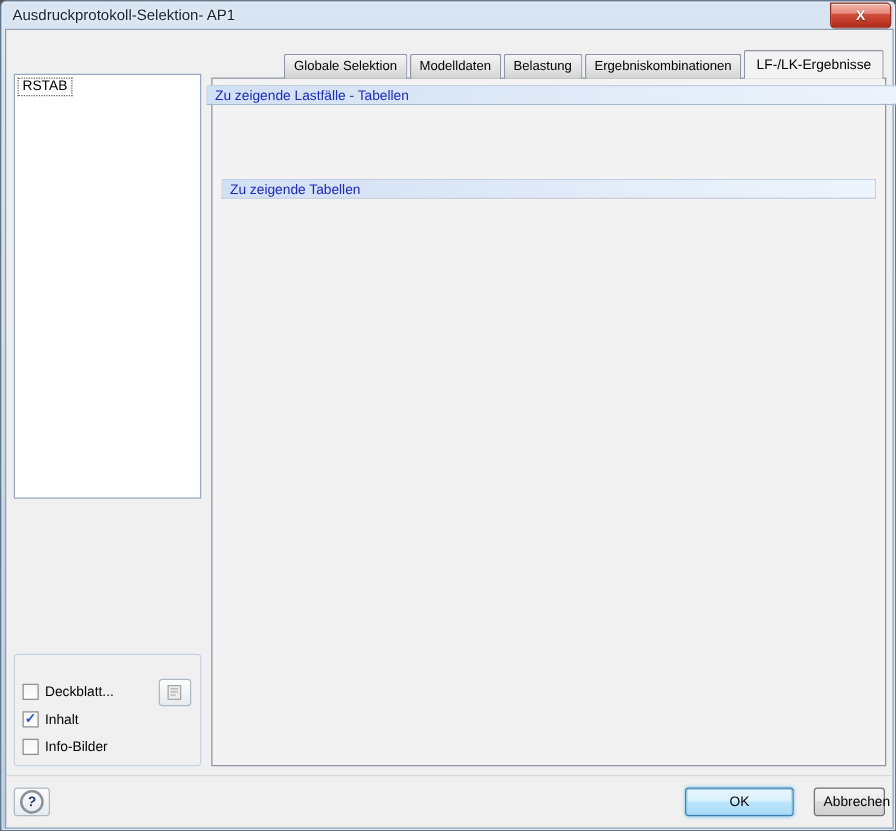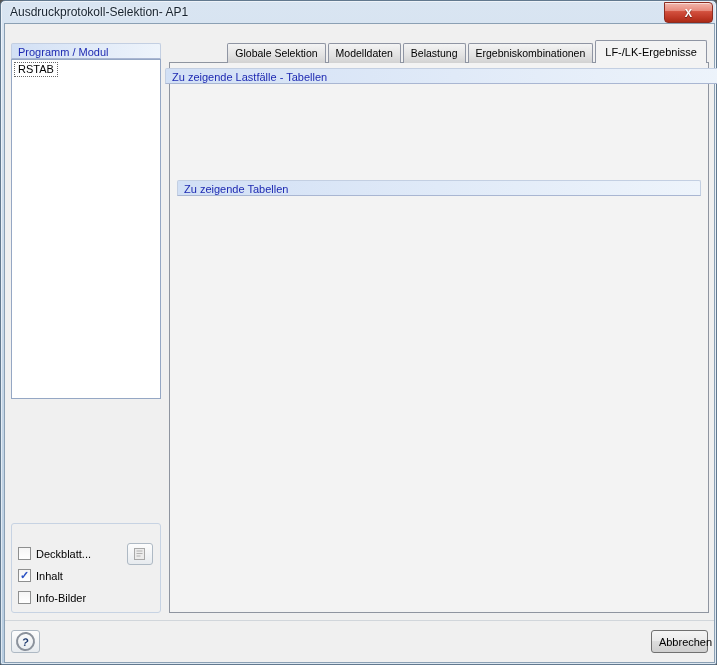--- a/index.html
+++ b/index.html
@@ -67,21 +67,20 @@
   <div class="dialog">
     <div style="position:absolute;left:0;top:0;right:0;height:22px;">
       <span class="title">Ausdruckprotokoll-Selektion- AP1</span>
     </div>
     <div class="close-btn">
       <span>X</span>
     </div>
 
     <div class="client"></div>
 
-    <div class="ghdr" style="left:10px;top:42px;width:150px;">Programm / Modul</div>
     <div class="listbox">
       <span class="list-item">RSTAB</span>
     </div>
 
     <div class="anz-box"></div>
     <span class="cb7" style="left:17px;top:546px;"></span>
     <span class="lbl" style="left:35px;top:546px;">Deckblatt...</span>
     <div class="icon-btn" style="left:126px;top:542px;width:26px;height:22px;">
       <svg width="16" height="14" viewBox="0 0 16 14">
         <rect x="2.5" y="1.5" width="10" height="11" fill="#ececec" stroke="#a8a8a8"></rect>
@@ -119,21 +118,21 @@
           <line x1="1" y1="4" x2="10" y2="4"></line>
             <line x1="1" y1="7" x2="9" y2="7"></line>
             <line x1="1" y1="10" x2="10" y2="10"></line>
         </g>
         <circle cx="11.5" cy="7" r="4.2" fill="#dce8f2" fill-opacity="0.55" stroke="#73889f" stroke-width="1.4"></circle>
         <line x1="8.6" y1="10.4" x2="6.2" y2="13.4" stroke="#73889f" stroke-width="2"></line>
       </svg>
     </div>
 
     <div class="group" style="left:176px;top:142px;width:524px;height:462px;"></div>
-    <div class="ghdr" style="left:176px;top:142px;width:524px;z-index:2;margin-top:37px;">Zu zeigende Tabellen</div>
+    <div class="ghdr" style="left:176px;top:142px;width:524px;z-index:2;">Zu zeigende Tabellen</div>
 
     <div class="ttable">
       <div class="thead">
         <div class="cell hcell">Zeigen</div>
         <div class="cell hcell">Tabelle</div>
         <div class="cell hcell">Alle</div>
         <div class="cell hcell">Nummer-Selektion (z.B. '1-4,8')</div>
       </div>
       <div id="rows">
           <div class="trow focused">
@@ -343,15 +342,16 @@
     <div class="icon-btn" style="left:674px;top:575px;width:27px;height:24px;">
       <svg width="17" height="16" viewBox="0 0 17 16">
         <path d="M3.5 2.5 L13.5 13 M13.5 2.5 L3.5 13" stroke="#b7271d" stroke-width="3.2" stroke-linecap="round" fill="none"></path>
       </svg>
     </div>
 
     <div class="separator"></div>
     <div class="icon-btn" style="left:10px;top:629px;width:29px;height:23px;">
       <span class="help-circle">?</span>
     </div>
+    <div class="btn btn-default" style="left:547px;top:629px;width:87px;">OK</div>
     <div class="btn btn-std" style="left:650px;top:629px;width:57px;">Abbrechen</div>
   </div>
 </div>
 
 </body></html>

